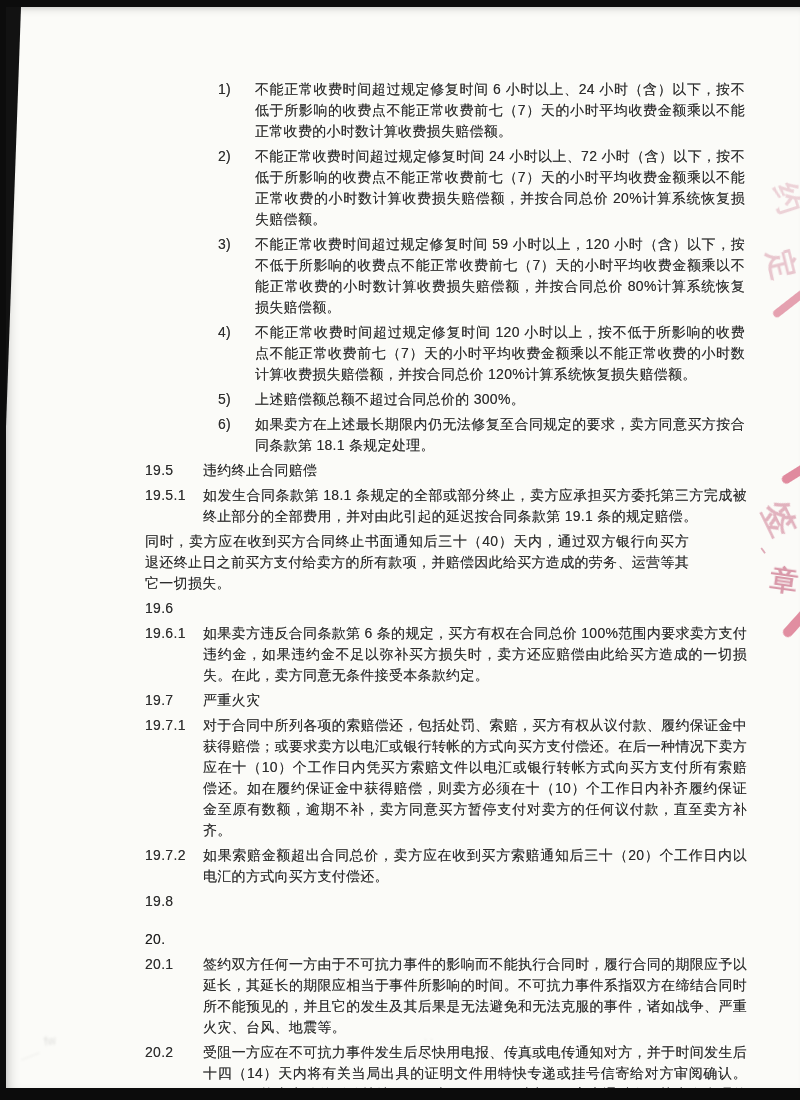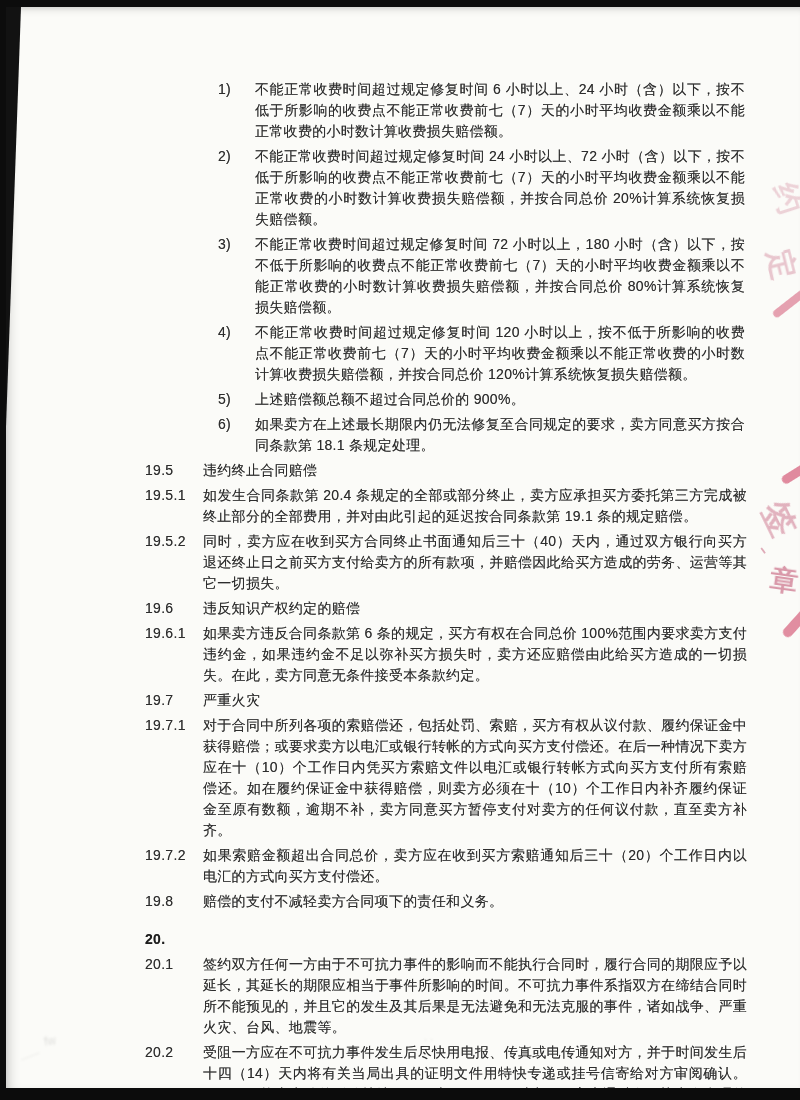--- a/index.html
+++ b/index.html
@@ -37,21 +37,21 @@
     line-height: 21px;
     letter-spacing: 0.3px;
     text-shadow: 0 0 0.4px rgba(70,70,70,0.65);
   }
   .row { display: flex; margin-bottom: 4px; }
   .row .num { flex: 0 0 58px; }
   .row .txt { width: 544px; text-align: justify; }
   .row.list { margin-left: 73px; }
   .row.list .num { flex: 0 0 37px; }
   .row.list .txt { width: 490px; }
-  .row.bold .num, .row.bold .txt { font-weight: bold; color: #1d1d1d; }
+  .row.bold .num, .row.bold .txt { font-weight: normal; color: #1d1d1d; }
   .row.section-break { margin-top: 17px; }
 
   .stamp-char {
     position: absolute;
     color: #c96b85;
     font-weight: bold;
     filter: blur(0.7px);
     pointer-events: none;
     white-space: nowrap;
   }
@@ -79,69 +79,66 @@
         <div class="row list">
           <span class="num">1)</span>
           <span class="txt">不能正常收费时间超过规定修复时间 6 小时以上、24 小时（含）以下，按不低于所影响的收费点不能正常收费前七（7）天的小时平均收费金额乘以不能正常收费的小时数计算收费损失赔偿额。</span>
         </div>
         <div class="row list">
           <span class="num">2)</span>
           <span class="txt">不能正常收费时间超过规定修复时间 24 小时以上、72 小时（含）以下，按不低于所影响的收费点不能正常收费前七（7）天的小时平均收费金额乘以不能正常收费的小时数计算收费损失赔偿额，并按合同总价 20%计算系统恢复损失赔偿额。</span>
         </div>
         <div class="row list">
           <span class="num">3)</span>
-          <span class="txt">不能正常收费时间超过规定修复时间 72 小时以上，180 小时（含）以下，按不低于所影响的收费点不能正常收费前七（7）天的小时平均收费金额乘以不能正常收费的小时数计算收费损失赔偿额，并按合同总价 80%计算系统恢复损失赔偿额。</span>
+          <span class="txt">不能正常收费时间超过规定修复时间 59 小时以上，120 小时（含）以下，按不低于所影响的收费点不能正常收费前七（7）天的小时平均收费金额乘以不能正常收费的小时数计算收费损失赔偿额，并按合同总价 80%计算系统恢复损失赔偿额。</span>
         </div>
         <div class="row list">
           <span class="num">4)</span>
           <span class="txt">不能正常收费时间超过规定修复时间 120 小时以上，按不低于所影响的收费点不能正常收费前七（7）天的小时平均收费金额乘以不能正常收费的小时数计算收费损失赔偿额，并按合同总价 120%计算系统恢复损失赔偿额。</span>
         </div>
         <div class="row list">
           <span class="num">5)</span>
-          <span class="txt">上述赔偿额总额不超过合同总价的 900%。</span>
+          <span class="txt">上述赔偿额总额不超过合同总价的 300%。</span>
         </div>
         <div class="row list">
           <span class="num">6)</span>
           <span class="txt">如果卖方在上述最长期限内仍无法修复至合同规定的要求，卖方同意买方按合同条款第 18.1 条规定处理。</span>
         </div>
         <div class="row clause">
           <span class="num">19.5</span>
           <span class="txt">违约终止合同赔偿</span>
         </div>
         <div class="row clause">
           <span class="num">19.5.1</span>
-          <span class="txt">如发生合同条款第 20.4 条规定的全部或部分终止，卖方应承担买方委托第三方完成被终止部分的全部费用，并对由此引起的延迟按合同条款第 19.1 条的规定赔偿。</span>
+          <span class="txt">如发生合同条款第 18.1 条规定的全部或部分终止，卖方应承担买方委托第三方完成被终止部分的全部费用，并对由此引起的延迟按合同条款第 19.1 条的规定赔偿。</span>
         </div>
         <div class="row clause">
-          <span class="num">19.5.2</span>
           <span class="txt">同时，卖方应在收到买方合同终止书面通知后三十（40）天内，通过双方银行向买方退还终止日之前买方支付给卖方的所有款项，并赔偿因此给买方造成的劳务、运营等其它一切损失。</span>
         </div>
         <div class="row clause">
           <span class="num">19.6</span>
-          <span class="txt">违反知识产权约定的赔偿</span>
         </div>
         <div class="row clause">
           <span class="num">19.6.1</span>
           <span class="txt">如果卖方违反合同条款第 6 条的规定，买方有权在合同总价 100%范围内要求卖方支付违约金，如果违约金不足以弥补买方损失时，卖方还应赔偿由此给买方造成的一切损失。在此，卖方同意无条件接受本条款约定。</span>
         </div>
         <div class="row clause">
           <span class="num">19.7</span>
           <span class="txt">严重火灾</span>
         </div>
         <div class="row clause">
           <span class="num">19.7.1</span>
           <span class="txt">对于合同中所列各项的索赔偿还，包括处罚、索赔，买方有权从议付款、履约保证金中获得赔偿；或要求卖方以电汇或银行转帐的方式向买方支付偿还。在后一种情况下卖方应在十（10）个工作日内凭买方索赔文件以电汇或银行转帐方式向买方支付所有索赔偿还。如在履约保证金中获得赔偿，则卖方必须在十（10）个工作日内补齐履约保证金至原有数额，逾期不补，卖方同意买方暂停支付对卖方的任何议付款，直至卖方补齐。</span>
         </div>
         <div class="row clause">
           <span class="num">19.7.2</span>
           <span class="txt">如果索赔金额超出合同总价，卖方应在收到买方索赔通知后三十（20）个工作日内以电汇的方式向买方支付偿还。</span>
         </div>
         <div class="row clause">
           <span class="num">19.8</span>
-          <span class="txt">赔偿的支付不减轻卖方合同项下的责任和义务。</span>
         </div>
         <div class="row clause bold section-break">
           <span class="num">20.</span>
         </div>
         <div class="row clause">
           <span class="num">20.1</span>
           <span class="txt">签约双方任何一方由于不可抗力事件的影响而不能执行合同时，履行合同的期限应予以延长，其延长的期限应相当于事件所影响的时间。不可抗力事件系指双方在缔结合同时所不能预见的，并且它的发生及其后果是无法避免和无法克服的事件，诸如战争、严重火灾、台风、地震等。</span>
         </div>
         <div class="row clause">
           <span class="num">20.2</span>

